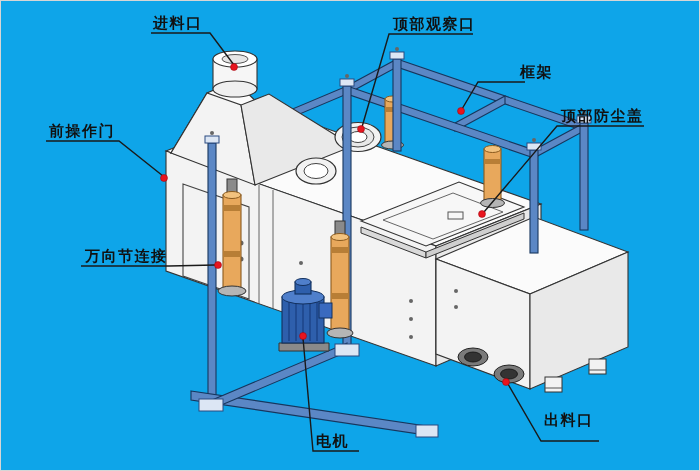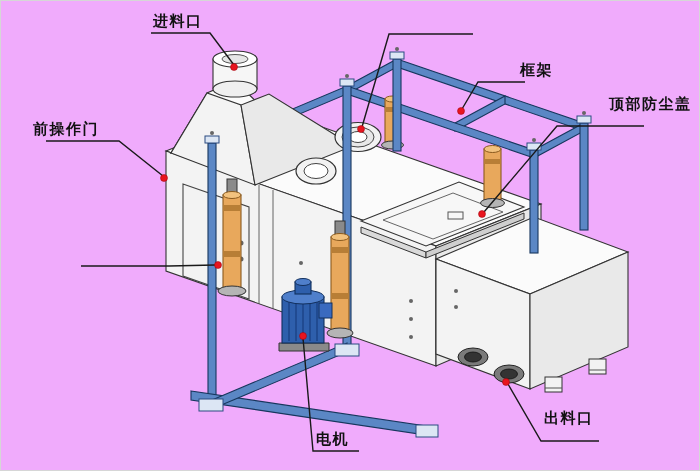--- a/index.html
+++ b/index.html
@@ -1,19 +1,19 @@
 <!DOCTYPE html>
 <html style="--frame-blue: #5b87c5; --joint-orange: #e8a85c; --motor-blue: #2e5fac; --callout-red: #e8151e; --line-black: #1a1a1a;"><head>
 <meta charset="utf-8">
 <style>
   html,body{margin:0;padding:0;background:#fff;}
   .canvas{
-    position:relative;width:700px;height:471px;background:#f0abfc;
+    position:relative;width:700px;height:471px;background:#0ea5e9;
     border:1px solid #d6d6d6;box-sizing:border-box;overflow:hidden;
-    font-family:Liberation Mono, monospace;
+    font-family:Liberation Serif, serif;
   }
   svg{position:absolute;left:0;top:0;}
   .label{
     position:absolute;font-size:15px;font-weight:700;color:#111;
     letter-spacing:1.5px;white-space:nowrap;line-height:18px;
   }
   
   .beam{fill:var(--frame-blue);stroke:#17365d;stroke-width:1.1;}
   .post{fill:var(--frame-blue);stroke:#17365d;stroke-width:1.1;}
   .cap{fill:#dce6f4;stroke:#2a4a80;stroke-width:1;}
@@ -215,19 +215,21 @@
       <circle class="dot" cx="460" cy="110" r="3.5"></circle>
       <circle class="dot" cx="481" cy="213" r="3.5"></circle>
       <circle class="dot" cx="163" cy="177" r="3.5"></circle>
       <circle class="dot" cx="217" cy="264" r="3.5"></circle>
       <circle class="dot" cx="302" cy="335" r="3.5"></circle>
       <circle class="dot" cx="505" cy="381" r="3.5"></circle>
     </g>
   </svg>
 
   <div class="label" style="left:152px;top:13px;">进料口</div>
+  <div class="label" style="left:392px;top:14px;">顶部观察口</div>
   <div class="label" style="left:480px;top:62px;margin-left:39px;">框架</div>
-  <div class="label" style="left:560px;top:96px;margin-left:48px;">顶部防尘盖</div>
-  <div class="label" style="left:32px;top:121px;text-align:center;">前操作门</div>
+  <div class="label" style="left:560px;top:106px;">顶部防尘盖</div>
+  <div class="label" style="left:48px;top:121px;text-align:center;">前操作门</div>
+  <div class="label" style="left:84px;top:246px;">万向节连接</div>
   <div class="label" style="left:315px;top:431px;text-align:right;">电机</div>
   <div class="label" style="left:543px;top:410px;">出料口</div>
 
 </div>
 
 </body></html>

